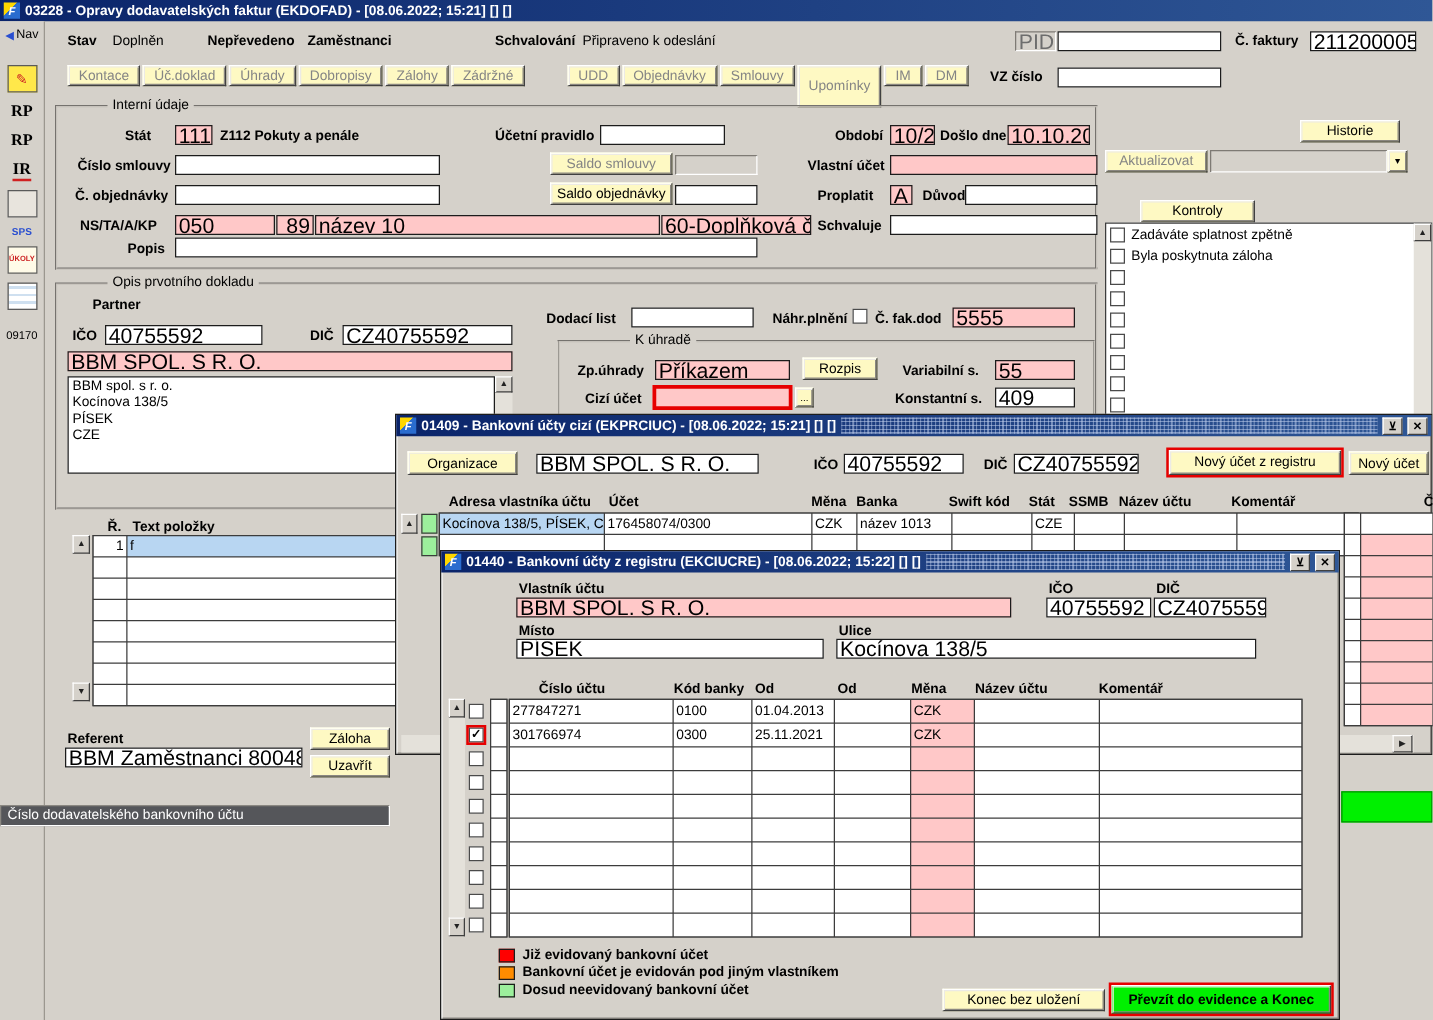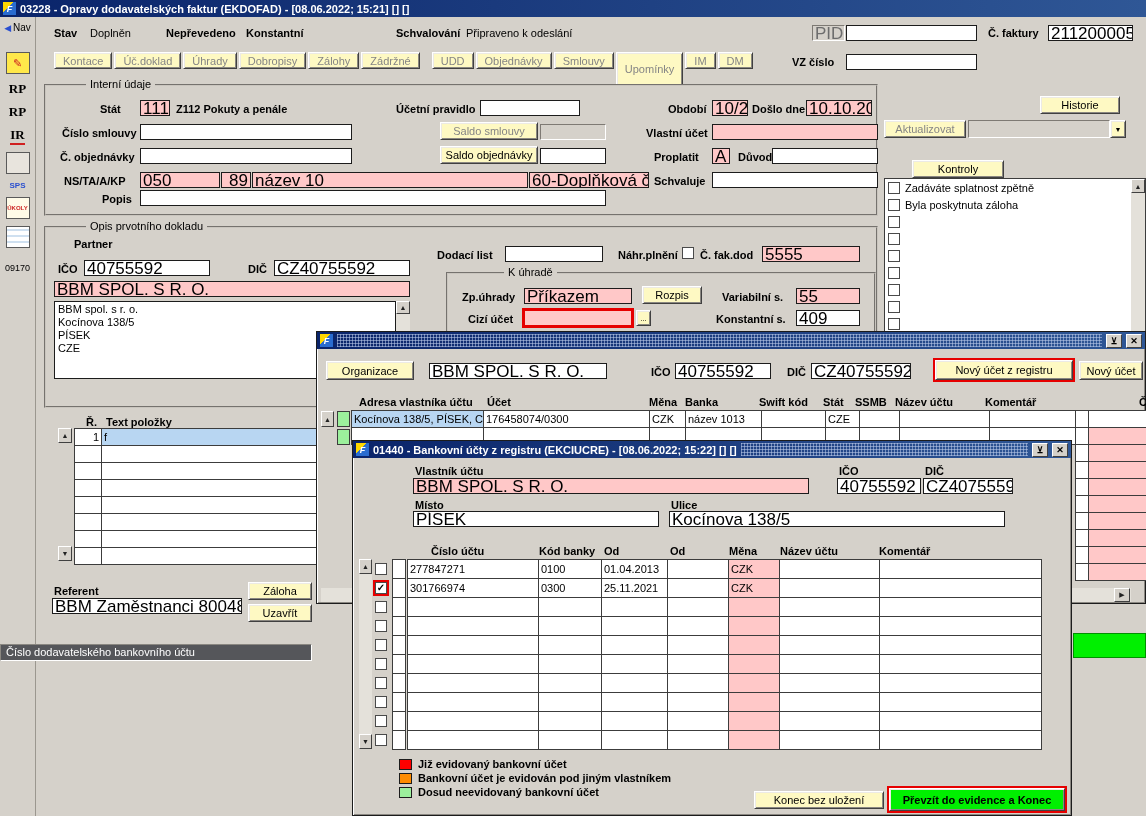--- a/index.html
+++ b/index.html
@@ -68,36 +68,36 @@
     <div class="sico" style="background:#e8e4dd"></div>
     <div style="font-size:8px;color:#2a4fd0;font-weight:bold">SPS</div>
     <div class="sico" style="font-size:6px;color:#c22;font-weight:bold">ÚKOLY</div>
     <div class="sico" style="background:repeating-linear-gradient(0deg,#fff 0 4px,#cfe0f0 4px 6px)"></div>
     <div style="font-size:9px;margin-top:8px">09170</div>
   </div>
 
   <span class="abs lbl" style="left:54px;top:27px">Stav</span>
   <span class="abs txt" style="left:90px;top:27px">Doplněn</span>
   <span class="abs lbl" style="left:166px;top:27px">Nepřevedeno</span>
-  <span class="abs lbl" style="left:246px;top:27px">Konstantní</span>
+  <span class="abs lbl" style="left:246px;top:27px">Zaměstnanci</span>
   <span class="abs lbl" style="left:396px;top:27px">Schvalování</span>
   <span class="abs txt" style="left:466px;top:27px">Připraveno k odeslání</span>
   <div class="abs fld sunken rightal" style="left:812px;top:25px;width:33px;color:#6d6d6d">PID</div>
   <div class="abs fld" style="left:846px;top:25px;width:131px"></div>
   <span class="abs lbl" style="left:988px;top:27px">Č. faktury</span>
   <div class="abs fld" style="left:1048px;top:25px;width:85px">2112000053</div>
 
   <div class="abs" style="left:54px;top:52px;display:flex;gap:2px">
       <div class="btn disabled" style="height: 17px; padding: 0px 8px;">Kontace</div>
       <div class="btn disabled" style="height: 17px; padding: 0px 8px;">Úč.doklad</div>
       <div class="btn disabled" style="height: 17px; padding: 0px 8px;">Úhrady</div>
       <div class="btn disabled" style="height: 17px; padding: 0px 8px;">Dobropisy</div>
       <div class="btn disabled" style="height: 17px; padding: 0px 8px;">Zálohy</div>
       <div class="btn disabled" style="height: 17px; padding: 0px 8px;">Zádržné</div>
-      <div class="btn disabled" style="height: 17px; padding: 0px 8px; margin-left: 10px;">UDD</div>
+      <div class="btn disabled" style="height: 17px; padding: 0px 8px; margin-left: 32px;">UDD</div>
       <div class="btn disabled" style="height: 17px; padding: 0px 8px;">Objednávky</div>
       <div class="btn disabled" style="height: 17px; padding: 0px 8px;">Smlouvy</div>
       <div class="btn disabled" style="height: 34px; padding: 0px 8px;">Upomínky</div>
       <div class="btn disabled" style="height: 17px; padding: 0px 8px;">IM</div>
       <div class="btn disabled" style="height: 17px; padding: 0px 8px;">DM</div>
     </div>
   <span class="abs lbl" style="left:792px;top:56px">VZ číslo</span>
   <div class="abs fld" style="left:846px;top:54px;width:131px"></div>
 
   <div class="abs group" style="left:44px;top:84px;width:834px;height:132px">
@@ -257,20 +257,21 @@
   <div class="abs btn" style="left:248px;top:582px;width:64px;height:18px">Záloha</div>
   <div class="abs btn" style="left:248px;top:604px;width:64px;height:18px">Uzavřít</div>
 
   <div class="abs statusbar" style="left:0;top:644px;width:312px;height:17px">Číslo dodavatelského bankovního účtu</div>
   <div class="abs" style="left:1073px;top:633px;width:73px;height:25px;background:#00f000;border:1px solid #009000"></div>
 </div>
 
 <div id="win1409" class="abs window" style="left:316px;top:331px;width:830px;height:273px">
   <div class="titlebar">
     <span class="ticon">F</span>
+    <span class="ttext">01409 - Bankovní účty cizí (EKPRCIUC) - [08.06.2022; 15:21] [] []</span>
     <span class="hatch"></span>
     <span class="wbtn">⊻</span>
     <span class="wbtn">✕</span>
   </div>
   <div class="abs btn" style="left:9px;top:29px;width:88px;height:19px">Organizace</div>
   <div class="abs fld" style="left:112px;top:31px;width:178px">BBM SPOL. S R. O.</div>
   <span class="abs lbl" style="left:334px;top:34px">IČO</span>
   <div class="abs fld" style="left:358px;top:31px;width:96px">40755592</div>
   <span class="abs lbl" style="left:470px;top:34px">DIČ</span>
   <div class="abs fld" style="left:494px;top:31px;width:100px">CZ40755592</div>

